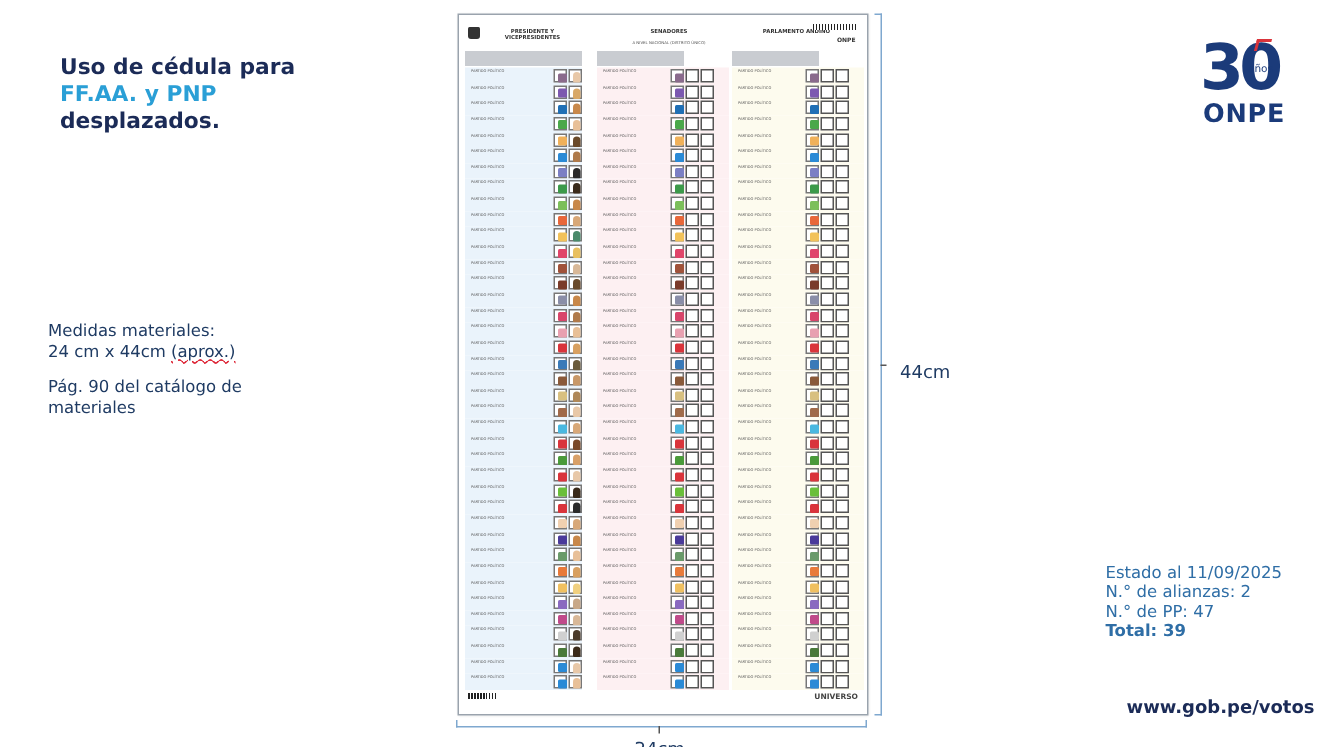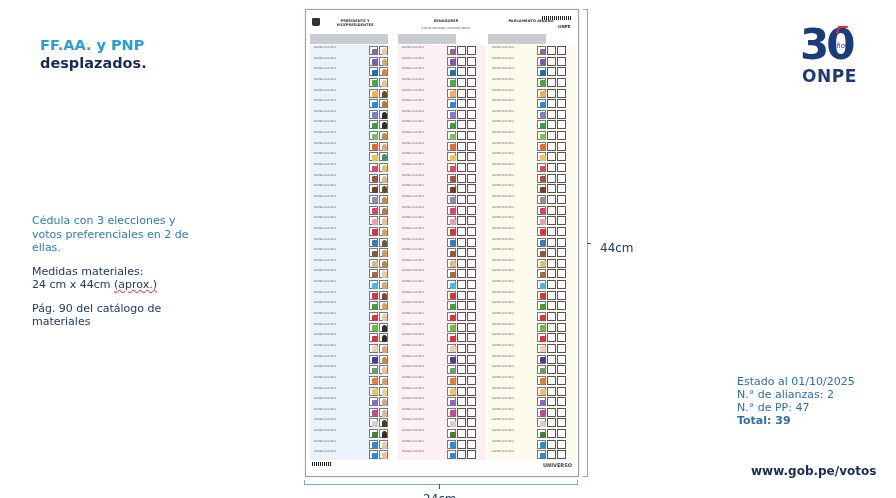--- a/index.html
+++ b/index.html
@@ -79,26 +79,26 @@
   .dim-h { position: absolute; left: 304px; top: 484px; width: 274px; height: 1px; background: #7fa8cf; }
   .dim-h-l { position: absolute; left: 304px; top: 480px; width: 1px; height: 5px; background: #7fa8cf; }
   .dim-h-r { position: absolute; left: 577px; top: 480px; width: 1px; height: 5px; background: #7fa8cf; }
   .dim-h-tick { position: absolute; left: 439px; top: 484px; width: 1px; height: 5px; background: #555; }
   .dim-h-label { position: absolute; left: 423px; top: 492px; font-size: 12px; color: #1f3b63; }
 </style>
 </head>
 <body>
 
 <div class="headline">
+  <div>Uso de cédula para</div>
   <div class="accent">FF.AA. y PNP</div>
   <div>desplazados.</div>
 </div>
 
 <div class="info-left">
-  <p class="blue">Cédula con 3 elecciones y votos preferenciales en 2 de ellas.</p>
   <p class="dark">
     <span>Medidas materiales:</span><br>
     <span>24 cm x 44cm </span><span class="underline">(aprox.)</span>
   </p>
   <p class="dark">Pág. 90 del catálogo de materiales</p>
 </div>
 
 <div class="logo">
   <span class="num">30</span>
   <span class="mark"></span>
@@ -1066,19 +1066,19 @@
 <div class="dim-v-bot"></div>
 <div class="dim-v-tick"></div>
 <div class="dim-v-label">44cm</div>
 <div class="dim-h"></div>
 <div class="dim-h-l"></div>
 <div class="dim-h-r"></div>
 <div class="dim-h-tick"></div>
 <div class="dim-h-label">24cm</div>
 
 <div class="info-right">
-  <div>Estado al 01/10/2025</div>
+  <div>Estado al 11/09/2025</div>
   <div>N.° de alianzas: 2</div>
   <div>N.° de PP: 47</div>
   <div class="bold">Total: 39</div>
 </div>
 
 <div class="url">www.gob.pe/votos</div>
 
 </body></html>

